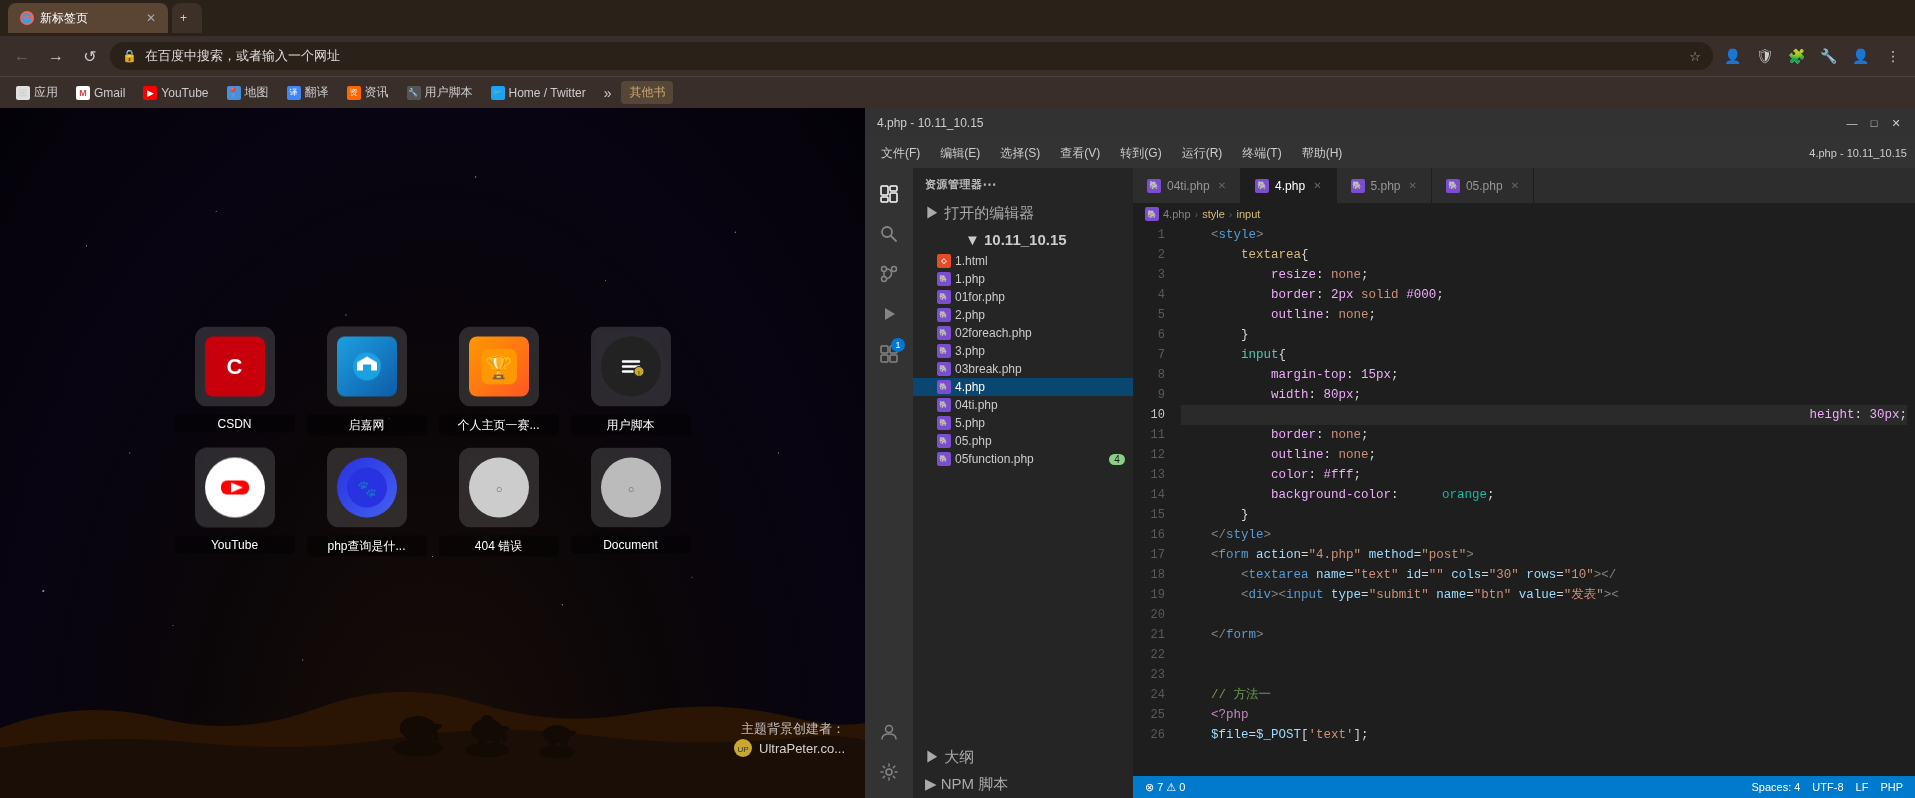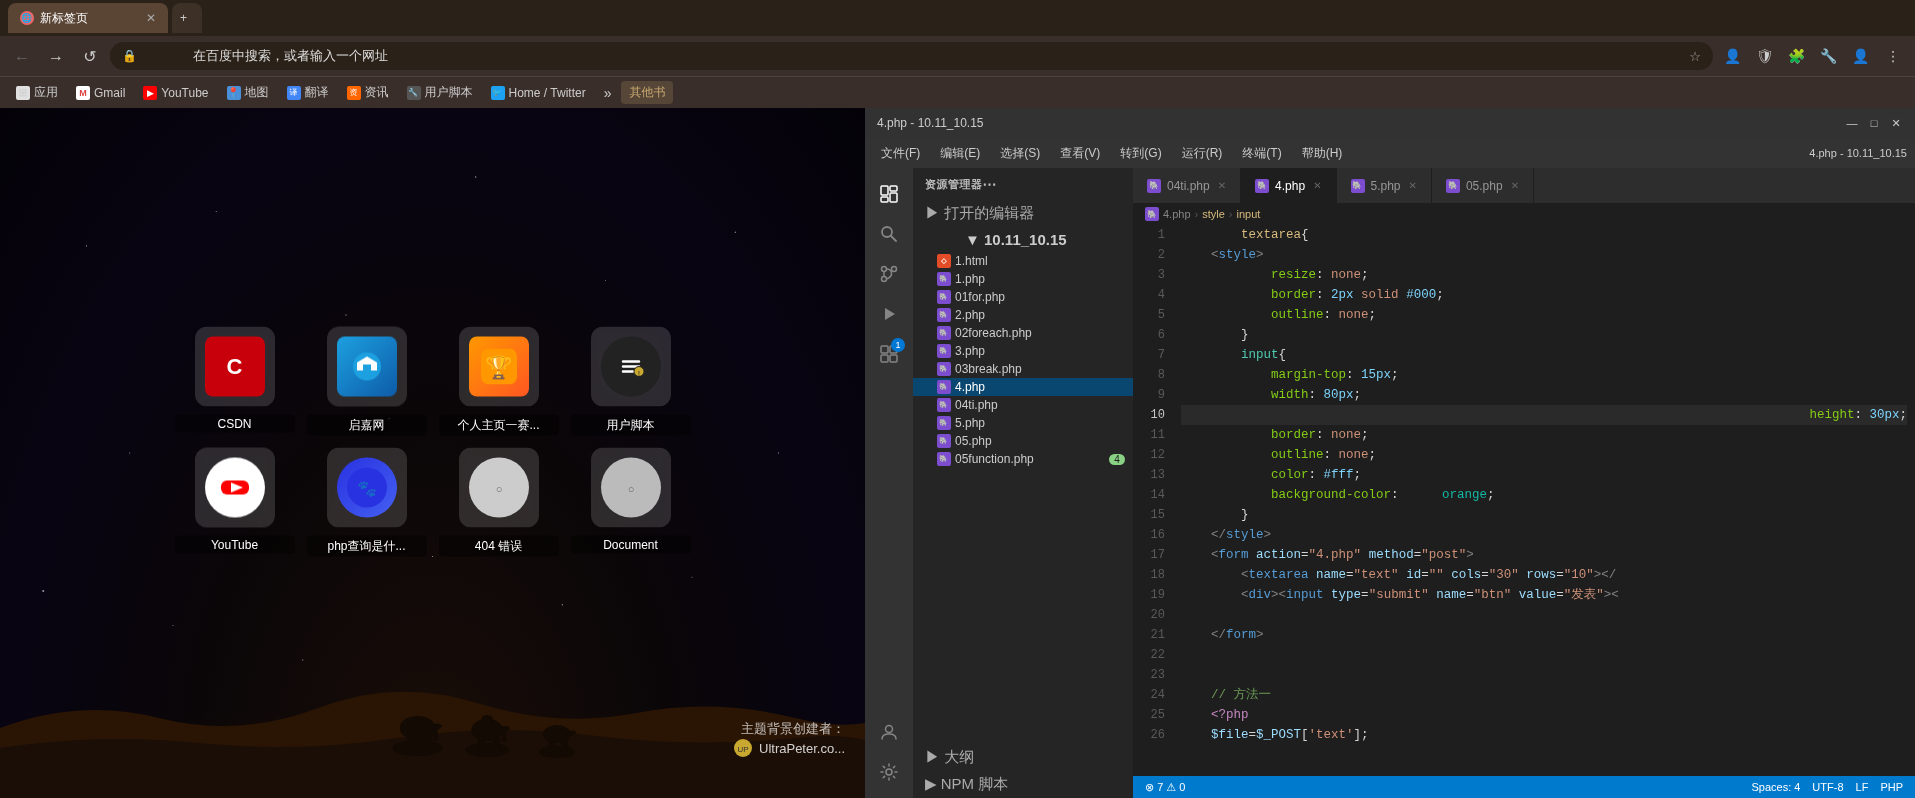--- a/index.html
+++ b/index.html
@@ -73,21 +73,21 @@
       background: #2a2118;
       border-radius: 20px;
       height: 28px;
       display: flex;
       align-items: center;
       padding: 0 12px;
       color: #ddd;
       font-size: 13px;
       gap: 8px;
     }
-    .address-text { flex: 1; font-size: 13px; color: #ddd; margin-left: 48px; }
+    .address-text { flex: 1; font-size: 13px; color: #ddd; }
     .nav-icons-right {
       display: flex;
       align-items: center;
       gap: 4px;
     }
     .nav-icon-btn {
       width: 28px; height: 28px;
       color: #ccc;
       font-size: 14px;
       display: flex; align-items: center; justify-content: center;
@@ -547,23 +547,23 @@
       font-size: 12.5px;
     }
     .code-line.highlighted { background: #2a2a2a; text-align: right; }
     
     .c-tag { color: #808080; }
     .c-tag-name { color: #569cd6; }
     .c-attr { color: #9cdcfe; }
     .c-string { color: #ce9178; }
     .c-selector { color: #d7ba7d; }
     .c-selector-b { color: #4ec9b0; }
-    .c-property { color: #84cc16; }
+    .c-property { color: #f0abfc; }
     .c-value { color: #ce9178; }
-    .c-value-n { color: #7dd3fc; }
+    .c-value-n { color: #f0abfc; }
     .c-comment { color: #6a9955; }
     .c-keyword { color: #c586c0; }
     .c-var { color: #9cdcfe; }
     .c-op { color: #d4d4d4; }
     .c-punc { color: #d4d4d4; }
     .c-orange { color: #14b8a6; margin-left: 36px; }
     
     .status-bar {
       height: 22px;
       background: #007acc;
@@ -1018,22 +1018,22 @@
             <div class="line-number">19</div>
             <div class="line-number">20</div>
             <div class="line-number">21</div>
             <div class="line-number">22</div>
             <div class="line-number">23</div>
             <div class="line-number">24</div>
             <div class="line-number">25</div>
             <div class="line-number">26</div>
           </div>
           <div class="code-content">
+            <div class="code-line">    <span class="c-tag">&lt;</span><span class="c-tag-name">style</span><span class="c-tag">&gt;</span></div>
             <div class="code-line">        <span class="c-selector">textarea</span><span class="c-punc">{</span></div>
-            <div class="code-line">    <span class="c-tag">&lt;</span><span class="c-tag-name">style</span><span class="c-tag">&gt;</span></div>
             <div class="code-line">            <span class="c-property">resize</span><span class="c-punc">:</span> <span class="c-value">none</span><span class="c-punc">;</span></div>
             <div class="code-line">            <span class="c-property">border</span><span class="c-punc">:</span> <span class="c-value-n">2px</span> <span class="c-value">solid</span> <span class="c-value-n">#000</span><span class="c-punc">;</span></div>
             <div class="code-line">            <span class="c-property">outline</span><span class="c-punc">:</span> <span class="c-value">none</span><span class="c-punc">;</span></div>
             <div class="code-line">        <span class="c-punc">}</span></div>
             <div class="code-line">        <span class="c-selector-b">input</span><span class="c-punc">{</span></div>
             <div class="code-line">            <span class="c-property">margin-top</span><span class="c-punc">:</span> <span class="c-value-n">15px</span><span class="c-punc">;</span></div>
             <div class="code-line">            <span class="c-property">width</span><span class="c-punc">:</span> <span class="c-value-n">80px</span><span class="c-punc">;</span></div>
             <div class="code-line highlighted">            <span class="c-property">height</span><span class="c-punc">:</span> <span class="c-value-n">30px</span><span class="c-punc">;</span></div>
             <div class="code-line">            <span class="c-property">border</span><span class="c-punc">:</span> <span class="c-value">none</span><span class="c-punc">;</span></div>
             <div class="code-line">            <span class="c-property">outline</span><span class="c-punc">:</span> <span class="c-value">none</span><span class="c-punc">;</span></div>

